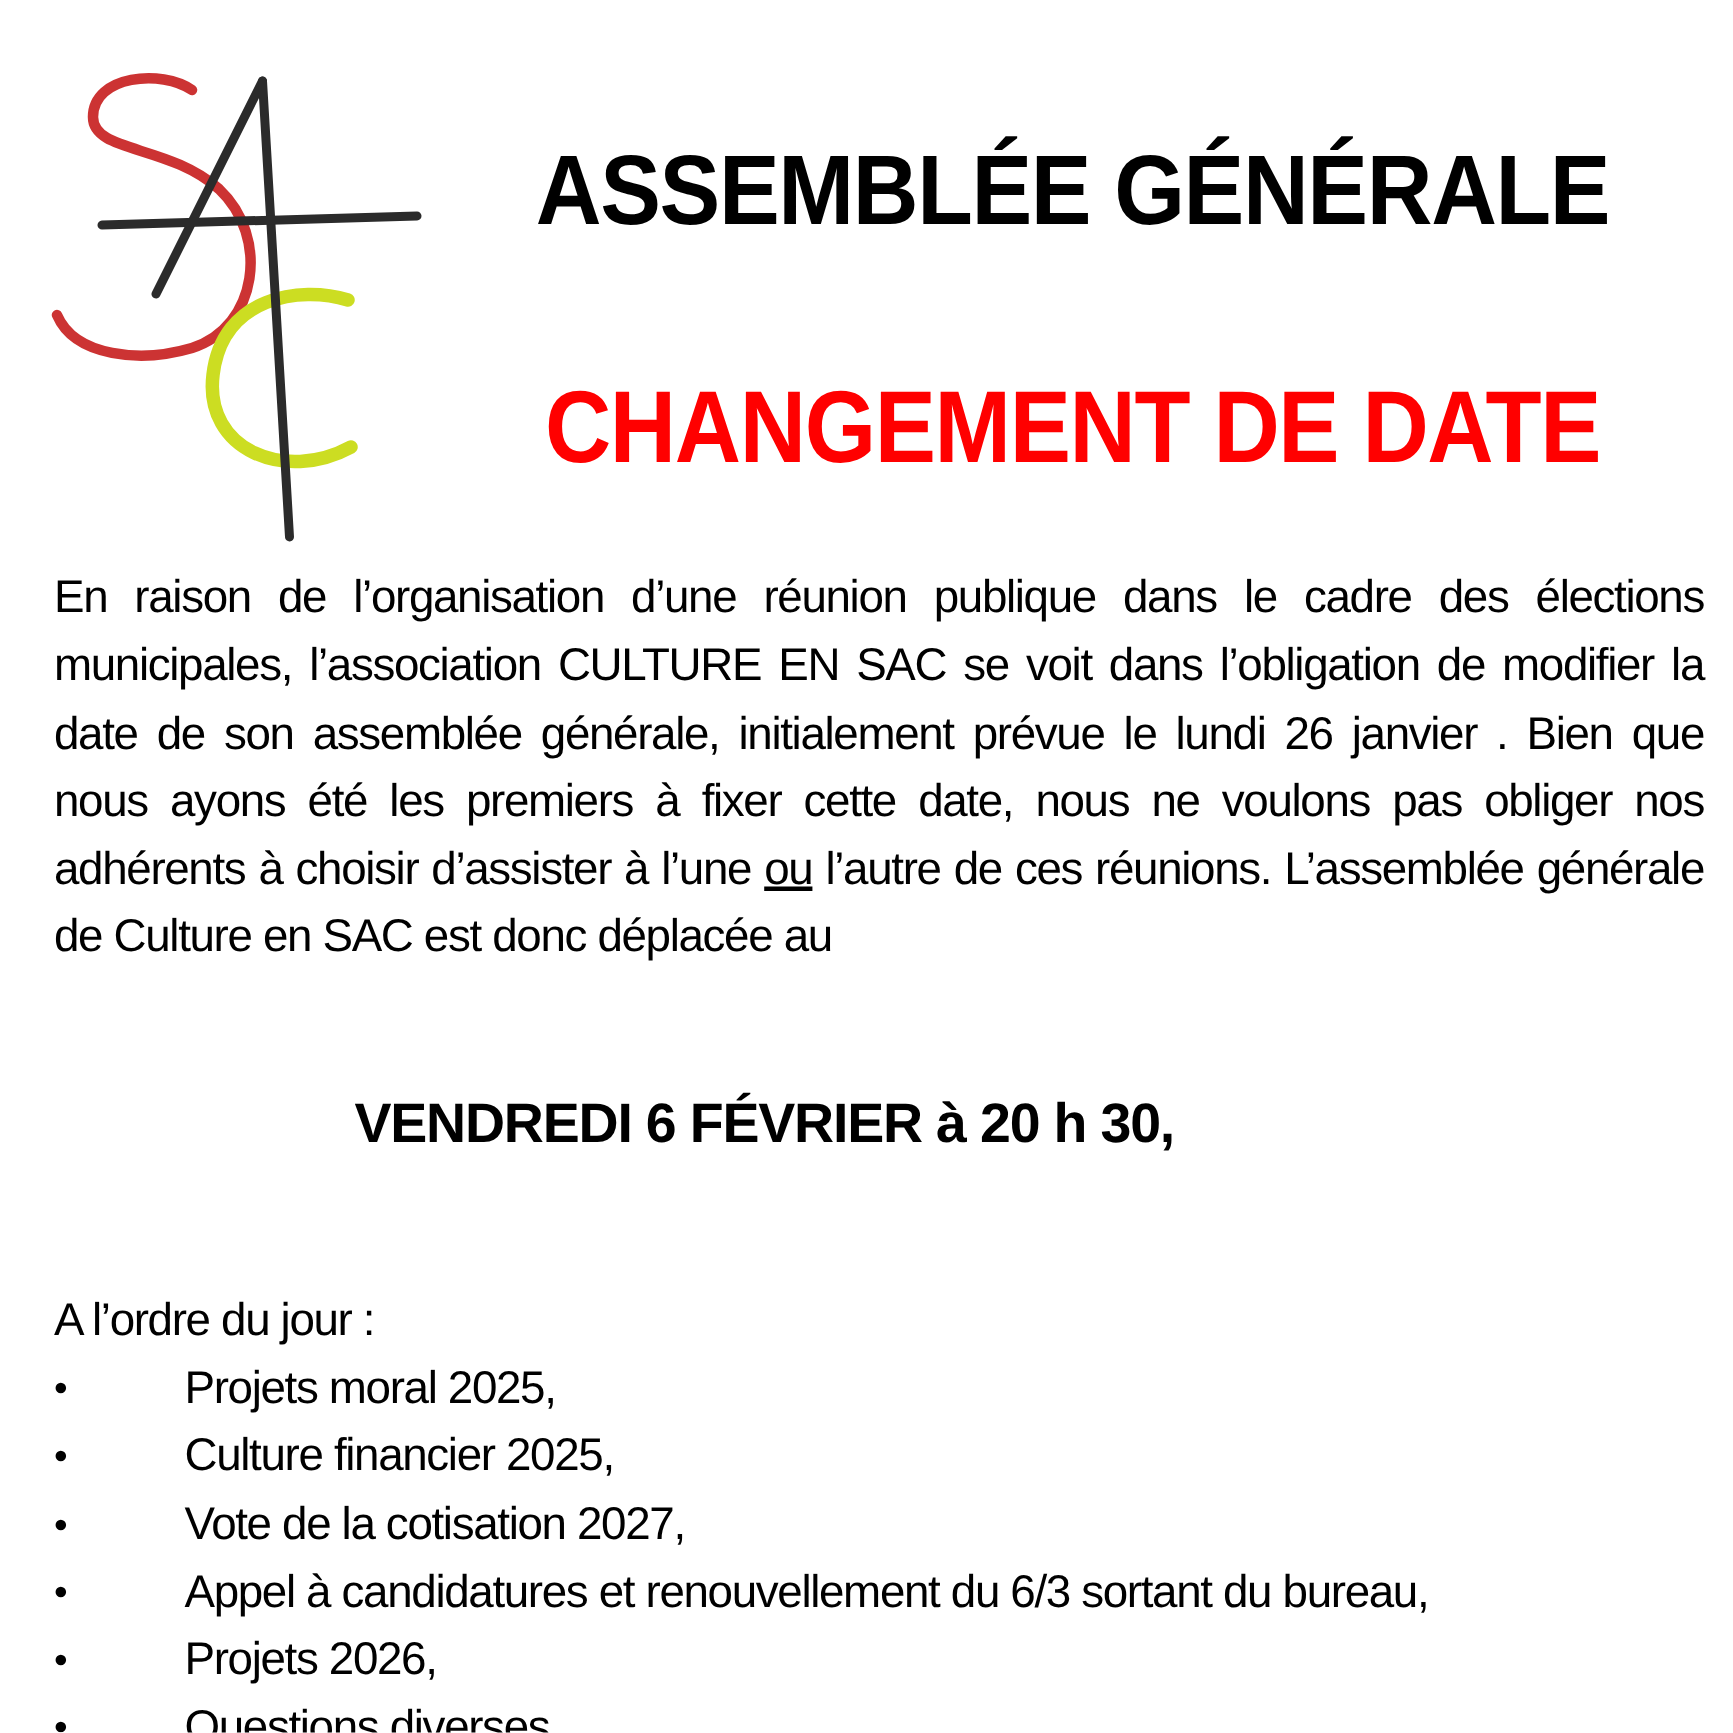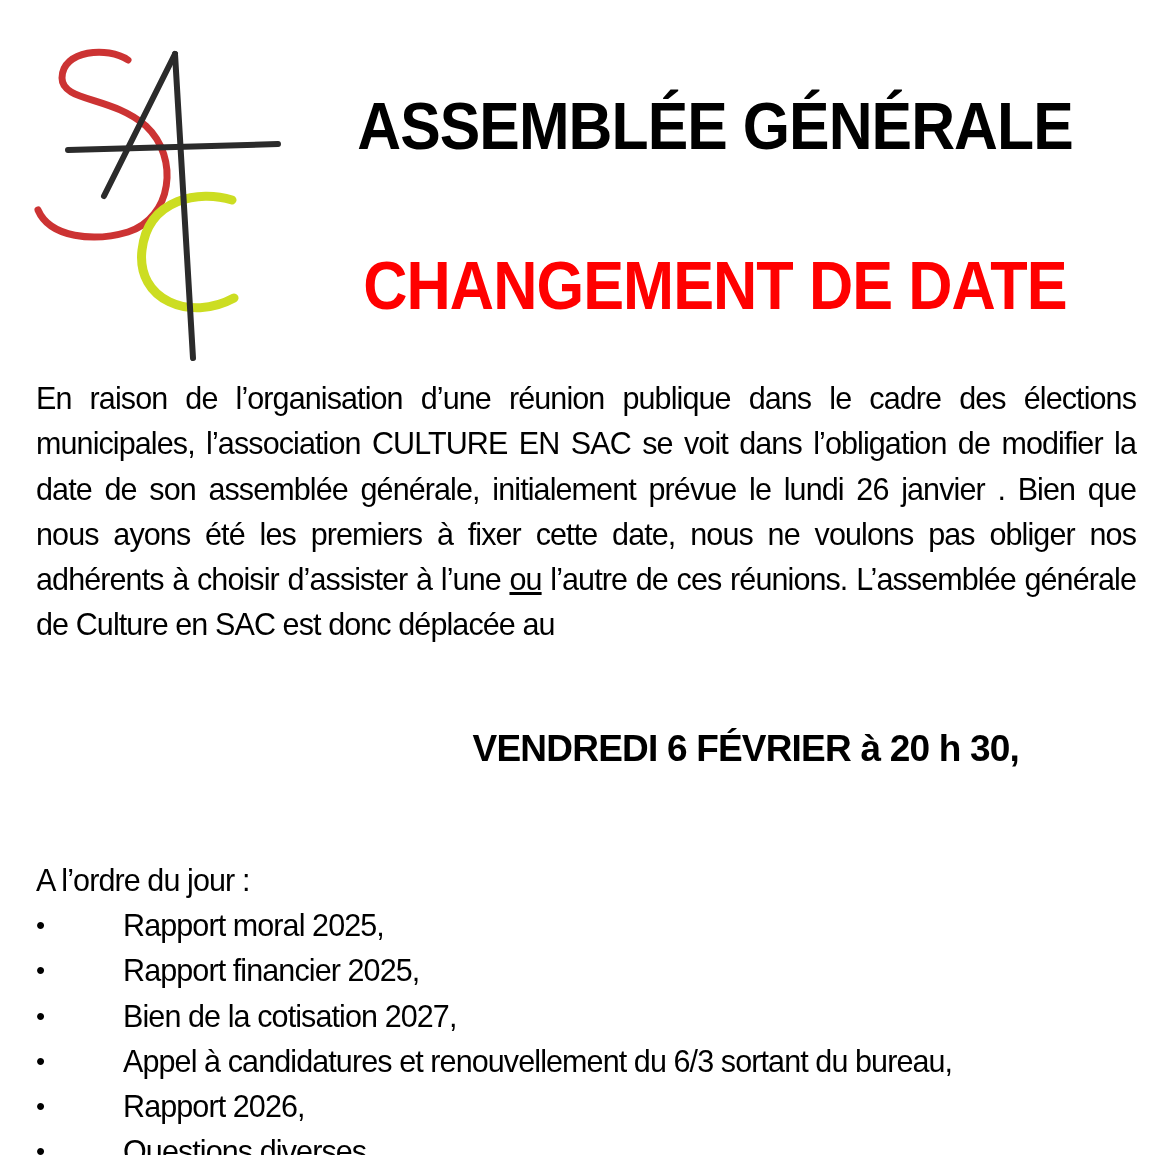--- a/index.html
+++ b/index.html
@@ -3,21 +3,21 @@
 <meta charset="utf-8">
 <style>
   html, body { margin: 0; padding: 0; background: #ffffff; }
   body { width: 1155px; height: 1155px; overflow: hidden; position: relative; font-family: "Liberation Sans", sans-serif; color: #000; }
   .logo { position: absolute; left: 20px; top: 40px; width: 280px; height: 330px; }
   .title { position: absolute; left: 300px; width: 830px; text-align: center; font-weight: bold; font-family: "Liberation Sans", sans-serif; letter-spacing: -1px; }
   .title1 { top: 88px; font-size: 66px; color: #000; transform: scaleX(0.92); transform-origin: center; }
   .title2 { top: 246px; font-size: 68px; color: #ff0000; transform: scaleX(0.90); transform-origin: center; }
   .intro { position: absolute; left: 36px; top: 376px; width: 1100px; font-size: 30.5px; line-height: 45.3px; text-align: justify; letter-spacing: -0.9px; word-spacing: 0px; }
   .intro u { }
-  .dateblock { position: absolute; left: 0; top: 718px; width: 1019px; text-align: right; font-weight: bold; font-size: 37px; line-height: 62px; letter-spacing: -0.8px; }
+  .dateblock { position: absolute; left: 0; top: 718px; width: 1019px; text-align: center; font-weight: bold; font-size: 37px; line-height: 62px; letter-spacing: -0.8px; }
   .agenda-head { position: absolute; left: 36px; top: 858px; font-size: 30.5px; letter-spacing: -0.9px; line-height: 45px; text-align: center; }
   ul.agenda { position: absolute; left: 36px; top: 903px; margin: 0; padding: 0; list-style: none; font-size: 30.5px; line-height: 45.3px; letter-spacing: -0.9px; }
   ul.agenda li { display: flex; align-items: center; height: 45.3px; }
   .bullet { width: 87px; font-size: 26px; }
 </style>
 </head>
 <body>
 
 <div class="logo">
   <svg width="280" height="330" viewBox="0 0 280 330">
@@ -39,35 +39,35 @@
 
 <div class="dateblock">
   <div>VENDREDI 6 FÉVRIER à 20 h 30,</div>
 </div>
 
 <div class="agenda-head">A l’ordre du jour :</div>
 
 <ul class="agenda">
   <li>
       <span class="bullet">•</span>
-      <span>Rapport moral 2025,</span>
+      <span>Projets moral 2025,</span>
     </li>
   <li>
       <span class="bullet">•</span>
-      <span>Rapport financier 2025,</span>
+      <span>Culture financier 2025,</span>
     </li>
   <li>
       <span class="bullet">•</span>
-      <span>Bien de la cotisation 2027,</span>
+      <span>Vote de la cotisation 2027,</span>
     </li>
   <li>
       <span class="bullet">•</span>
       <span>Appel à candidatures et renouvellement du 6/3 sortant du bureau,</span>
     </li>
   <li>
       <span class="bullet">•</span>
-      <span>Rapport 2026,</span>
+      <span>Projets 2026,</span>
     </li>
   <li>
       <span class="bullet">•</span>
       <span>Questions diverses</span>
     </li>
 </ul>
 
 </body></html>

